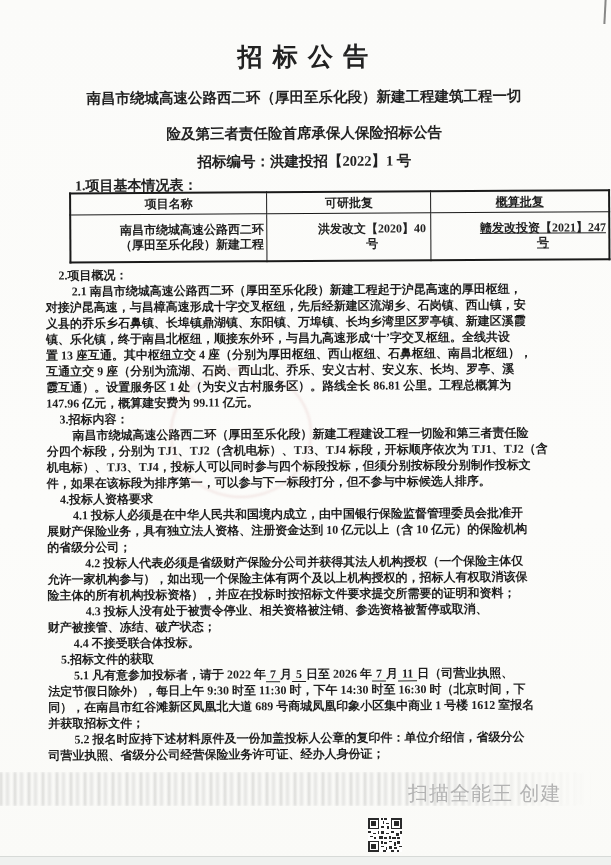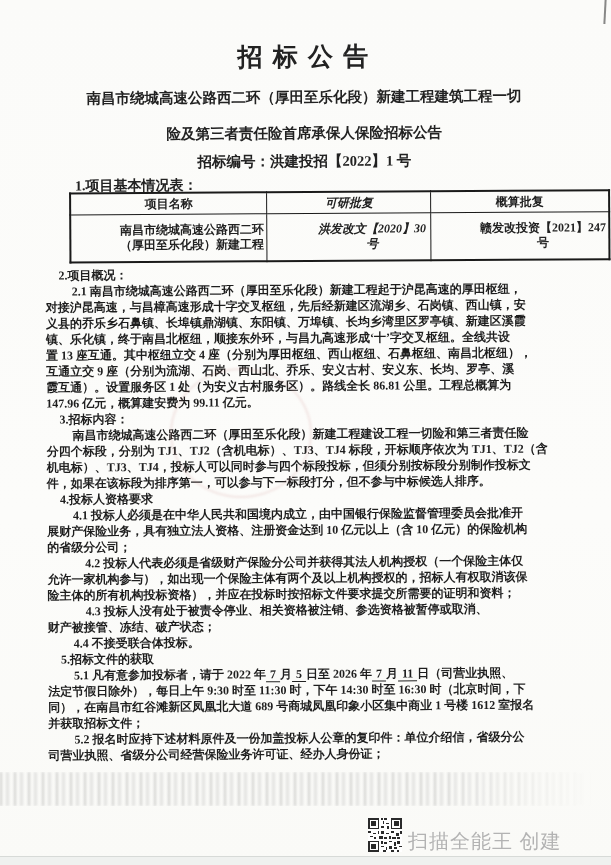--- a/index.html
+++ b/index.html
@@ -36,21 +36,21 @@
     position:absolute; top:191px; left:70px;
     border-collapse:collapse; border:2px solid #1a1a1a;
     font-size:12px; table-layout:fixed;
   }
   .ptable th,.ptable td{
     border:1px solid #1a1a1a; text-align:center; vertical-align:middle;
     padding:0 1px; font-weight:600; line-height:15px;
   }
   .ptable th{height:20px; font-weight:700;}
   .ptable td{height:46px;padding-left:47px;}
-  .col1{width:186px;border-radius:8px;} .col2{width:136px;font-style:italic;} .col3{width:154px;}
+  .col1{width:186px;border-radius:8px;} .col2{width:136px;} .col3{width:154px;text-decoration:underline;}
   .body{
     position:absolute; top:266px; left:46px; width:525px;
     font-size:12px; font-weight:600; color:#1e1e1e;
   }
   .tline{line-height:16px; white-space:nowrap;}
   .ind1{padding-left:13px;}
   .ind2{padding-left:26px;}
   .ind3{padding-left:38px;}
   .bold{font-weight:700;}
   .u{border-bottom:1px solid #222; padding:0 4px;}
@@ -63,21 +63,21 @@
     position:absolute; top:772px; left:0; width:611px; height:34px;
     background:repeating-linear-gradient(90deg,
       rgba(120,120,120,.30) 0 2px, rgba(235,235,235,.10) 2px 6px,
       rgba(150,150,150,.22) 6px 9px, rgba(240,240,240,.08) 9px 14px);
     filter:blur(1.1px);
     -webkit-mask-image:linear-gradient(90deg,#000 0 72%,transparent 97%);
     mask-image:linear-gradient(90deg,#000 0 72%,transparent 97%);
   }
   .qr{position:absolute; top:818px; left:368px; width:34px; height:34px;}
   .wm{
-    position:absolute; top:828px; left:408px;
+    position:absolute; top:780px; left:408px;
     font-family:"Liberation Sans","DejaVu Sans",sans-serif;
     font-size:20px; font-weight:500; letter-spacing:1px; color:#b3b3b3;
     white-space:nowrap;
   }
   .edge-tr{
     position:absolute; top:0; left:604px; width:2px; height:24px;
     background:#4a4a4a; opacity:.65; transform:rotate(3deg);
   }
   .edge-b{
     position:absolute; left:0; top:856px; width:611px; height:9px;
@@ -99,21 +99,21 @@
 
     <table class="ptable">
       <tbody>
           <tr>
         <th class="col1">项目名称</th>
         <th class="col2">可研批复</th>
         <th class="col3">概算批复</th>
       </tr>
       <tr>
         <td class="col1">南昌市绕城高速公路西二环（厚田至乐化段）新建工程</td>
-        <td class="col2">洪发改文【2020】30 号</td>
+        <td class="col2">洪发改文【2020】40 号</td>
         <td class="col3">赣发改投资【2021】247 号</td>
       </tr>
     </tbody>
       </table>
 
     <div class="body">
         <div class="tline ind1 bold">2.项目概况：</div>
         <div class="tline ind2">2.1 南昌市绕城高速公路西二环（厚田至乐化段）新建工程起于沪昆高速的厚田枢纽，</div>
         <div class="tline ind0">对接沪昆高速，与昌樟高速形成十字交叉枢纽，先后经新建区流湖乡、石岗镇、西山镇，安</div>
         <div class="tline ind0">义县的乔乐乡石鼻镇、长埠镇鼎湖镇、东阳镇、万埠镇、长均乡湾里区罗亭镇、新建区溪霞</div>

